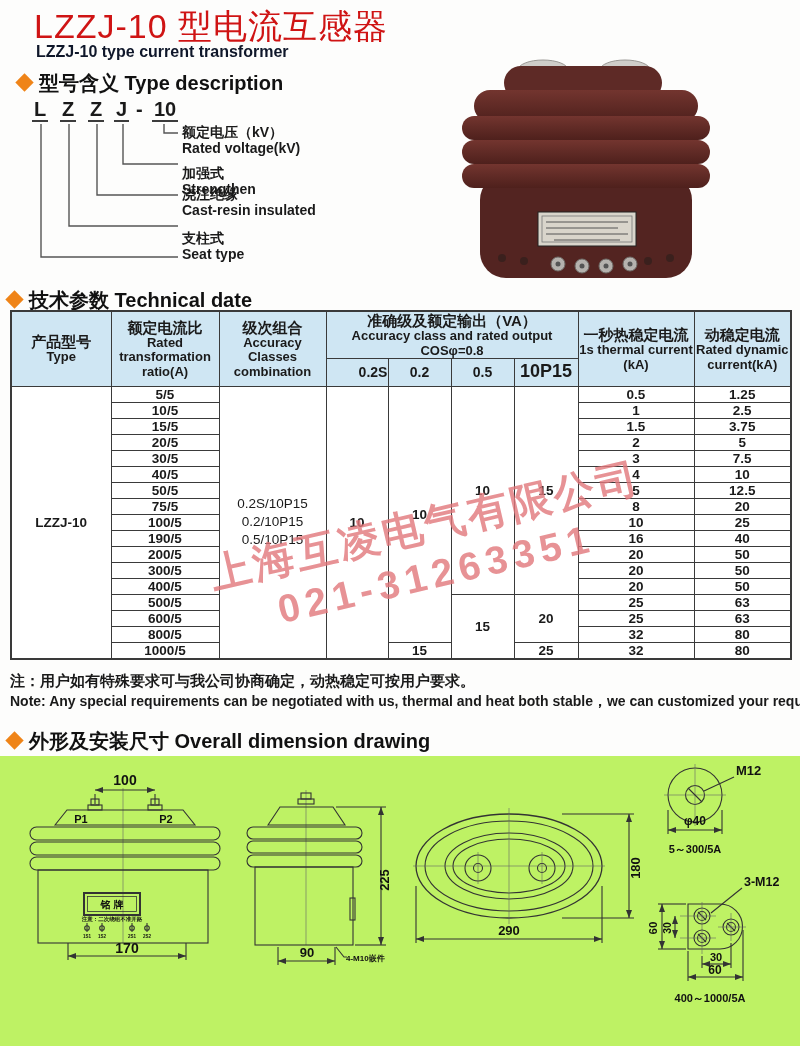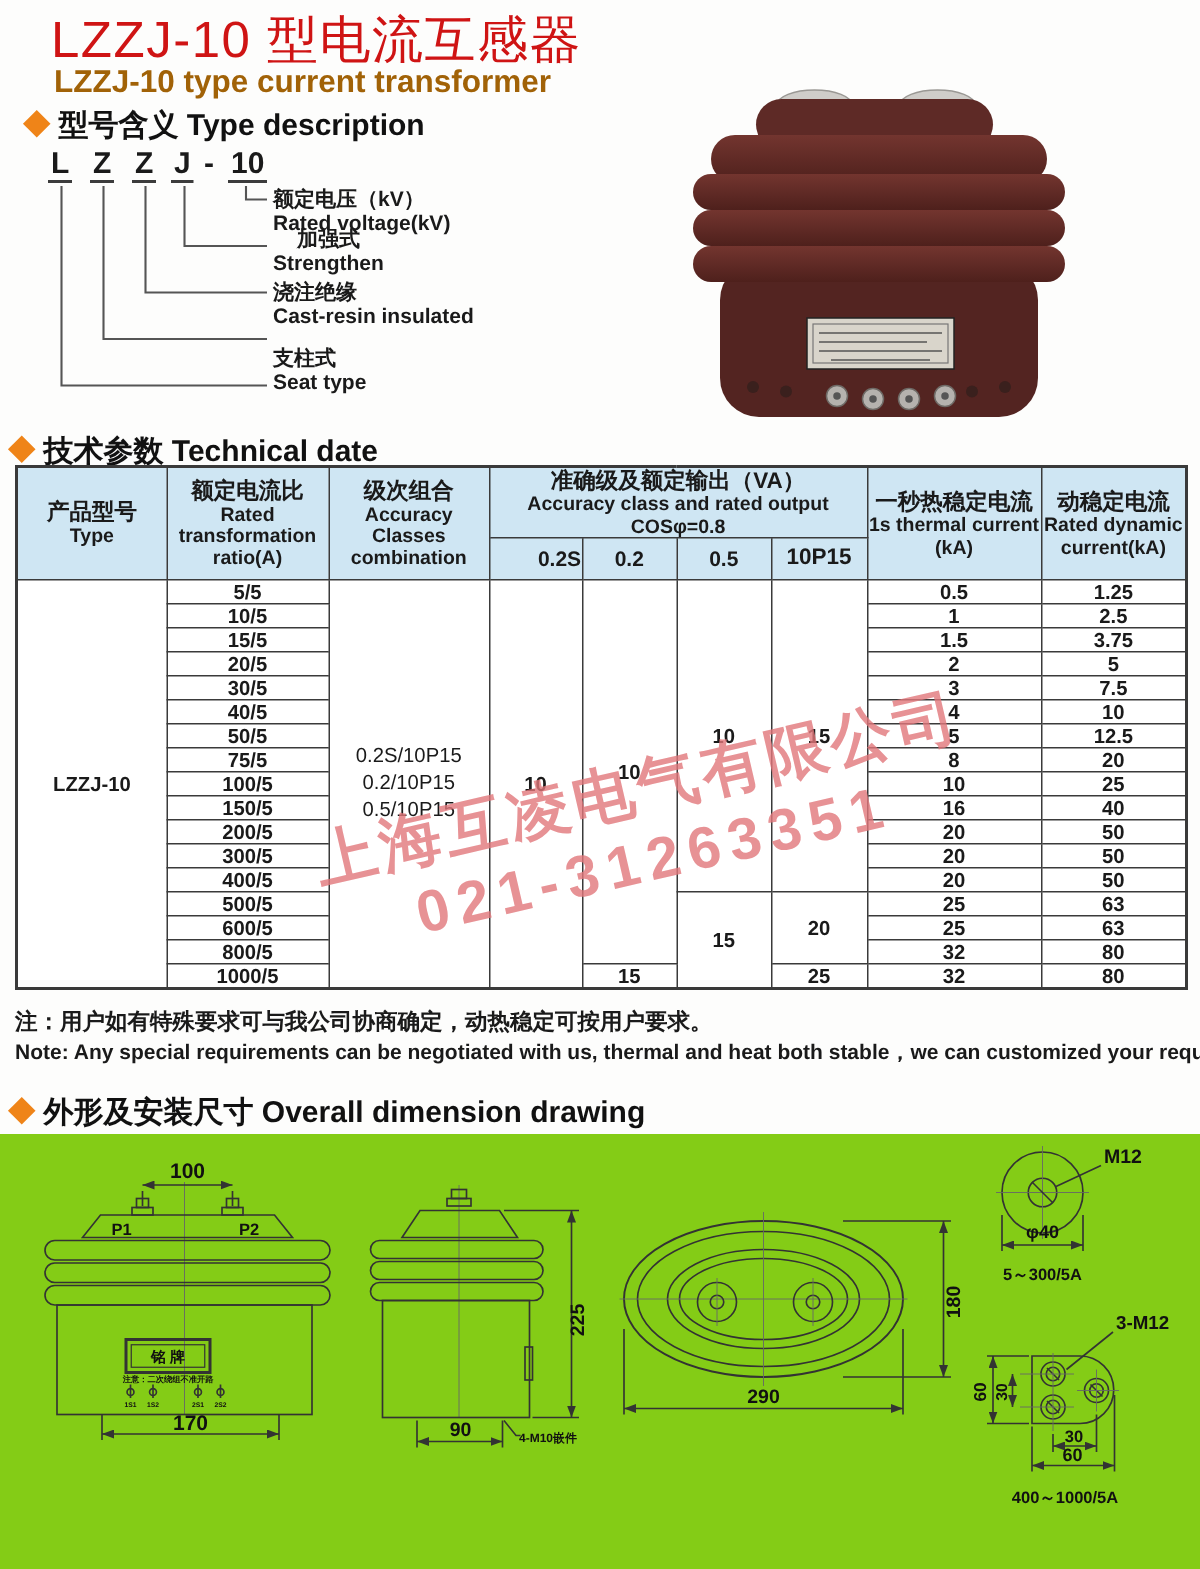--- a/index.html
+++ b/index.html
@@ -1,20 +1,20 @@
 <!DOCTYPE html>
 <html><head>
 <meta charset="utf-8">
 <style>
   html,body { margin:0; padding:0; background:#ffffff; }
   .page { position:relative; width:800px; height:1046px; background:#fdfdfc;
           font-family:"Liberation Sans",sans-serif; color:#1a1a1a; overflow:hidden; }
   .abs { position:absolute; }
   .title-cn { left:34px; top:4px; font-size:34px; font-weight:normal; color:#cf1414; letter-spacing:1px; white-space:nowrap; }
-  .title-en { left:36px; top:43px; font-size:21px; font-weight:bold; color:#a16207; white-space:nowrap; }
+  .title-en { left:36px; top:43px; font-size:16px; font-weight:bold; color:#0f172a; white-space:nowrap; }
   .sec { font-size:20px; font-weight:bold; color:#111; white-space:nowrap; }
   .diamond { display:inline-block; width:13px; height:13px; background:#ef8418; transform:rotate(45deg); margin:0 8px 1px 0; }
 
   
   .td-wrap { left:30px; top:98px; width:440px; height:190px; }
   .td-letter { position:absolute; top:0; font-size:20px; font-weight:bold; border-bottom:2px solid #3c3c3c; padding:0 2px; line-height:22px; }
   .td-label { position:absolute; left:152px; font-weight:bold; font-size:14px; line-height:15.5px; white-space:nowrap; }
 
   
   table.spec { position:absolute; left:10px; top:310px; border-collapse:collapse; table-layout:fixed; background:#fff; border:2px solid #3a3a3a; }
@@ -26,21 +26,21 @@
   .combo-line { font-size:13.5px; font-weight:normal; line-height:1.35; }
 
   .note-cn { left:10px; top:672px; font-size:15px; font-weight:bold; white-space:nowrap; }
   .note-en { left:10px; top:693px; font-size:14px; font-weight:bold; white-space:nowrap; }
 
   .watermark { left:195px; top:498px; width:470px; transform:rotate(-13deg); text-align:center;
                color:#e2777b; opacity:.8; font-weight:bold; z-index:6; pointer-events:none; }
   .wm1 { font-size:41px; letter-spacing:3px; white-space:nowrap; }
   .wm2 { font-size:39px; letter-spacing:6px; white-space:nowrap; }
 
-  .draw-band { left:0; top:756px; width:800px; height:290px; background:#84cc16; }
+  .draw-band { left:0; top:756px; width:800px; height:290px; background:#bef264; }
   svg text { font-family:"Liberation Sans",sans-serif; font-weight:bold; fill:#111; }
   .dline { stroke:#333; stroke-width:1.1; fill:none; }
   .thin  { stroke:#666; stroke-width:0.6; fill:none; }
 </style>
 </head>
 <body>
 
 <div class="page">
 
   <div class="abs title-cn">LZZJ-10 型电流互感器</div>
@@ -63,21 +63,21 @@
         <polyline points="93,26 93,66 148,66"></polyline>
         <polyline points="67,26 67,97 148,97"></polyline>
         <polyline points="39,26 39,128 148,128"></polyline>
         <polyline points="11,26 11,159 148,159"></polyline>
       </g>
     </svg>
     <div class="td-label" style="top:27px;">
       <div>额定电压（kV）</div>
       <div>Rated voltage(kV)</div>
     </div>
-    <div class="td-label" style="top:54px;text-align:center;">
+    <div class="td-label" style="top:68px;">
       <div>加强式</div>
       <div>Strengthen</div>
     </div>
     <div class="td-label" style="top:89px;">
       <div>浇注绝缘</div>
       <div>Cast-resin insulated</div>
     </div>
     <div class="td-label" style="top:120px;margin-top:13px;">
       <div>支柱式</div>
       <div>Seat type</div>
@@ -169,21 +169,21 @@
         </th>
         <th rowspan="2">
           <div class="hcn">动稳定电流</div>
           <div class="hen">Rated dynamic current(kA)</div>
         </th>
       </tr>
       <tr style="height:28px;">
         <th class="hen" style="font-size:14px;padding-left:32px;">0.2S</th>
         <th class="hen" style="font-size:14px;">0.2</th>
         <th class="hen" style="font-size:14px;">0.5</th>
-        <th class="hen" style="font-size:15px;">10P15</th>
+        <th class="hen" style="font-size:18px;">10P15</th>
       </tr>
     </thead>
     <tbody>
       <tr>
         <td rowspan="17">LZZJ-10</td>
         <td>5/5</td>
         <td rowspan="17">
           <div class="combo-line">0.2S/10P15</div>
           <div class="combo-line">0.2/10P15</div>
           <div class="combo-line">0.5/10P15</div>
@@ -229,21 +229,21 @@
           <td>75/5</td>
           <td>8</td>
           <td>20</td>
         </tr>
       <tr>
           <td>100/5</td>
           <td>10</td>
           <td>25</td>
         </tr>
       <tr>
-          <td>150/5</td>
+          <td>190/5</td>
           <td>16</td>
           <td>40</td>
         </tr>
       <tr>
           <td>200/5</td>
           <td>20</td>
           <td>50</td>
         </tr>
       <tr>
           <td>300/5</td>

